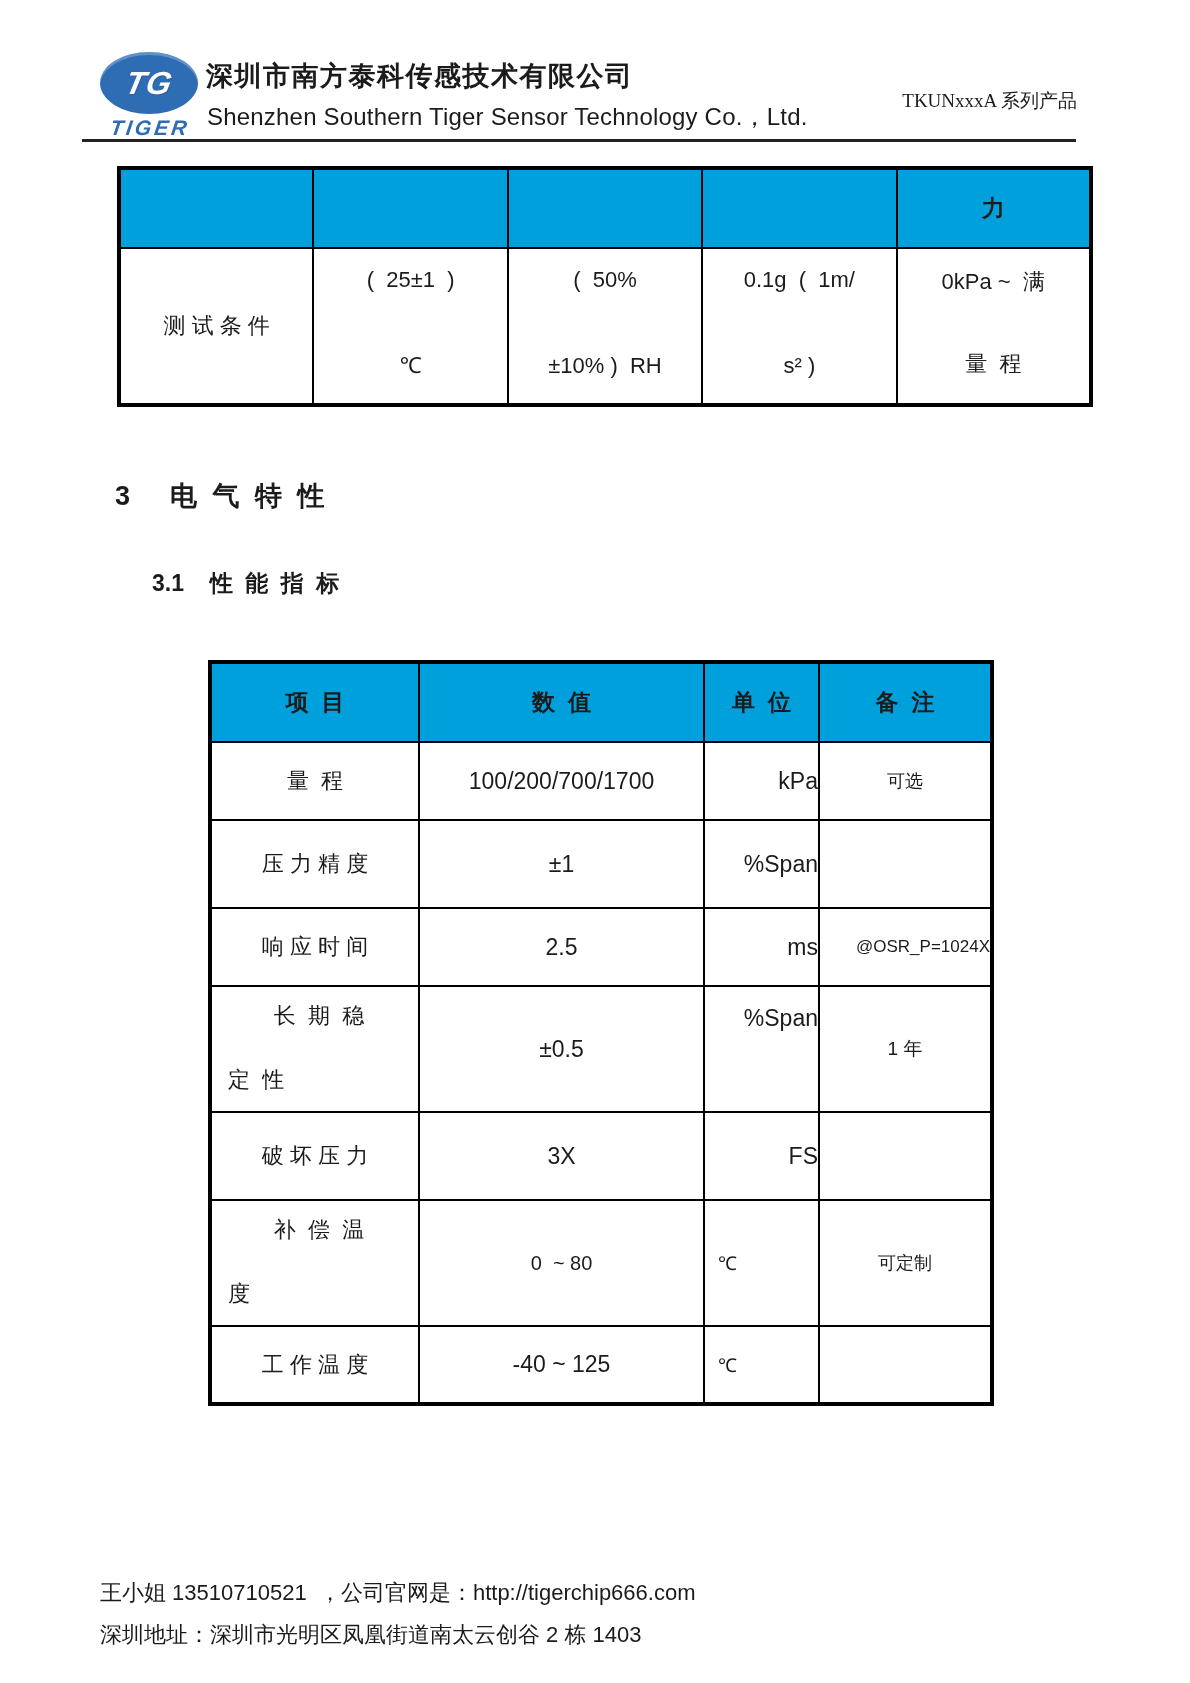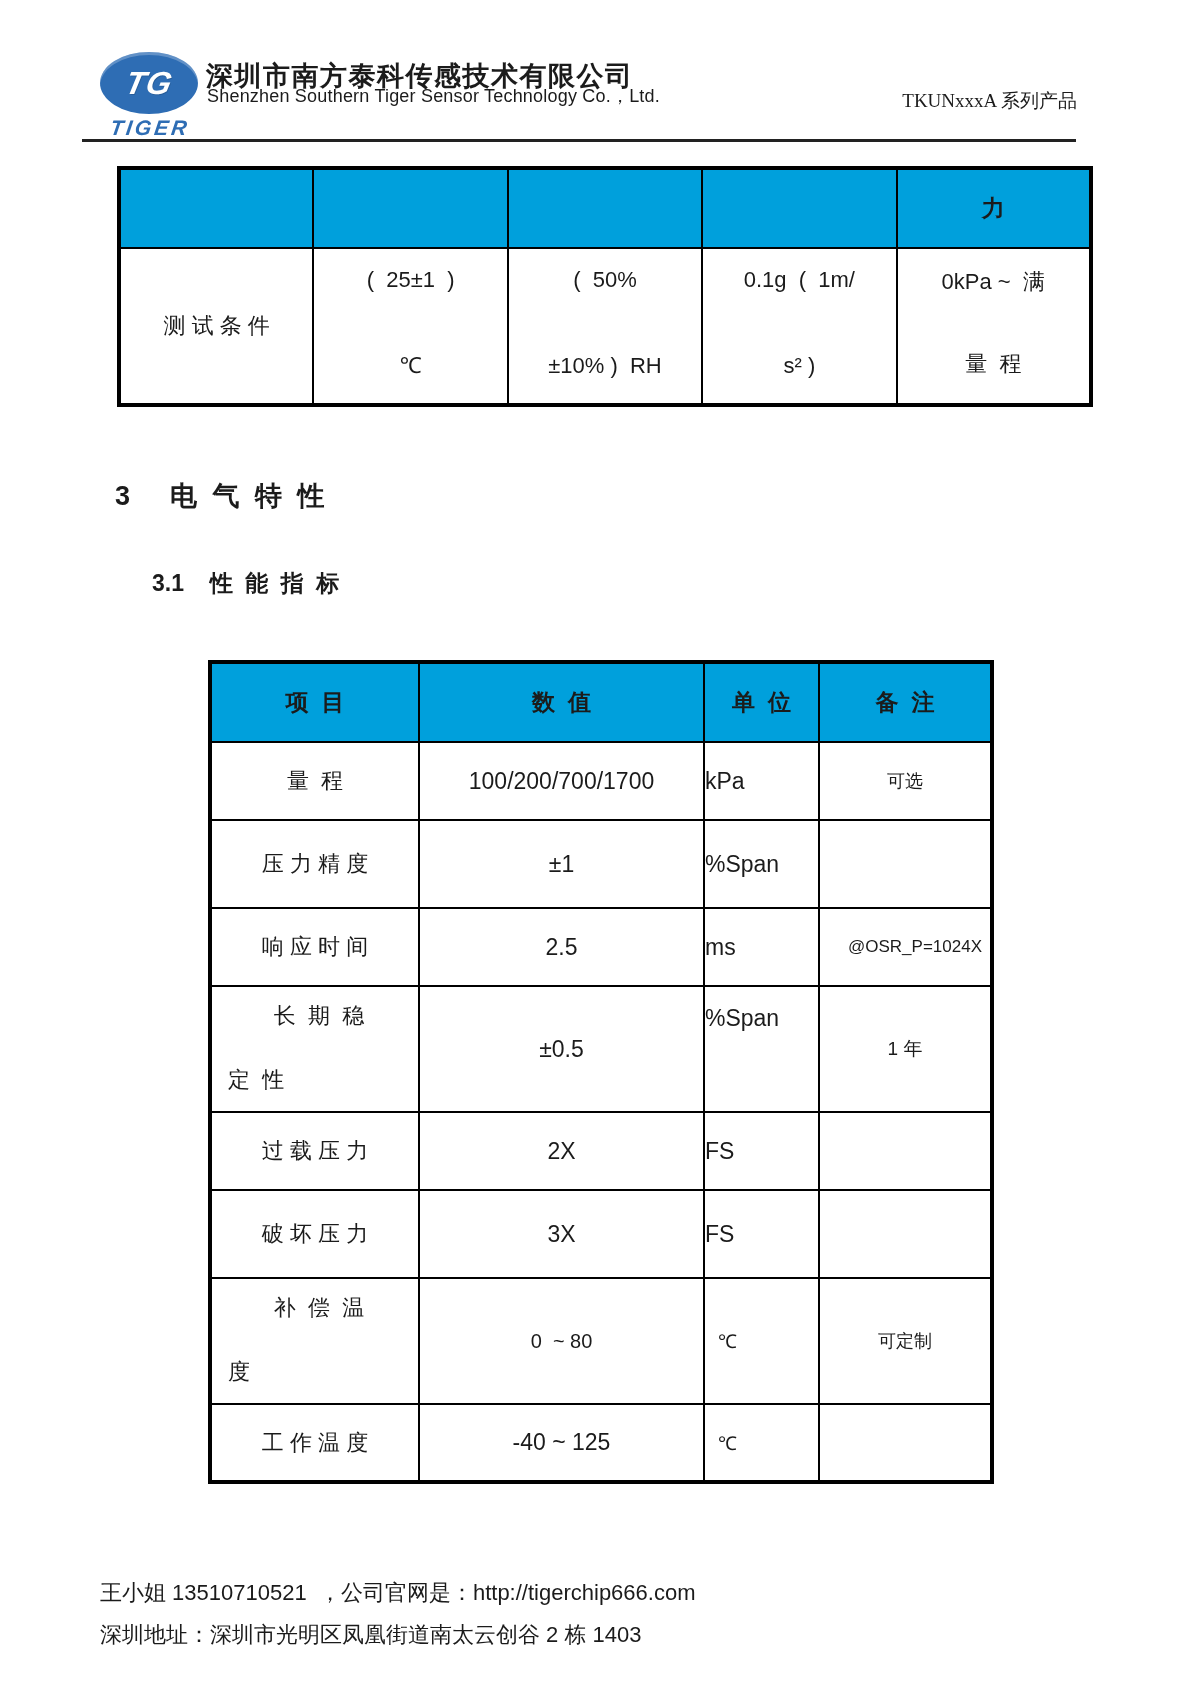--- a/index.html
+++ b/index.html
@@ -20,21 +20,21 @@
   }
   .logo-tg {
     color:#ffffff; font-weight:bold; font-style:italic; font-size:32px;
     letter-spacing:1px; transform:skewX(-12deg); text-shadow:1px 1px 0 rgba(0,0,0,.15);
   }
   .logo-tiger {
     margin-top:2px; color:#2e6db4; font-weight:bold; font-style:italic;
     font-size:21px; letter-spacing:3px; transform:skewX(-8deg);
   }
   .company-cn { position:absolute; left:206px; top:58px; font-size:27px; font-weight:bold; letter-spacing:1.5px; }
-  .company-en { position:absolute; left:207px; top:84px; font-size:18px; letter-spacing:.2px; }
+  .company-en { position:absolute; left:207px; top:101px; font-size:24px; letter-spacing:.2px; }
   .product-series { position:absolute; right:113px; top:88px; font-size:19px;font-family:Liberation Serif, serif; }
   .header-rule { position:absolute; left:82px; top:139px; width:994px; height:2.5px; background:#222; }
 
   
   table { border-collapse:collapse; table-layout:fixed; }
   td { border:2px solid #000; overflow:hidden; }
   .blue-head td { background:#00a0dc; }
 
   .test-table { position:absolute; left:117px; top:166px; width:976px; border:4px solid #000; }
   .test-table td { font-size:22px; text-align:center; vertical-align:middle; }
@@ -52,25 +52,25 @@
   .perf-table { position:absolute; left:208px; top:660px; width:782px; border:4px solid #000; }
   .perf-table td { vertical-align:middle; }
   .perf-table .head-row td { height:80px; font-size:23px; font-weight:bold; text-align:center; }
   .r78 { height:78px; } .r76 { height:88px; } .r124 { height:124px; }
   td.item { font-size:22px; text-align:center; }
   td.item-tall { font-size:22px; padding:14px 0 16px 0; vertical-align:top; }
   .item-l1 { display:block; text-align:center; padding-left:8px; }
   .item-l2 { display:block; text-align:left; padding-left:16px; margin-top:34px; }
   td.value { font-size:23px; text-align:center; }
   td.value-sm { font-size:20px; text-align:center; }
-  td.unit { font-size:23px; text-align:left; }
+  td.unit { font-size:23px; text-align:right; }
   td.unit-sm { font-size:19px; text-align:left; padding-left:13px; }
   td.unit-top { vertical-align:top; padding-top:18px; }
   td.note { text-align:center; font-size:18px; }
-  td.note-xs { text-align:left; font-size:17px;padding-left:28px; }
+  td.note-xs { text-align:right; font-size:17px;padding-left:28px; }
   td.note-md { text-align:center; font-size:19px; }
 
   
   .footer-line1 { position:absolute; left:100px; top:1578px; font-size:22px; }
   .footer-line2 { position:absolute; left:100px; top:1620px; font-size:22px; }
 </style>
 </head>
 <body>
 
 <div class="logo">
@@ -178,26 +178,20 @@
   <tr class="r124">
     <td class="item-tall">
       <span class="item-l1 pre">长  期  稳</span>
       <span class="item-l2 pre">定  性</span>
     </td>
     <td class="value pre">±0.5</td>
     <td class="unit unit-top pre">%Span</td>
     <td class="note-md pre">1 年</td>
   </tr>
 
-  <tr class="r78">
-    <td class="item pre">过 载 压 力</td>
-    <td class="value pre">2X</td>
-    <td class="unit pre">FS</td>
-    <td class="note pre"></td>
-  </tr>
 
   <tr class="r76">
     <td class="item pre">破 坏 压 力</td>
     <td class="value pre">3X</td>
     <td class="unit pre">FS</td>
     <td class="note pre"></td>
   </tr>
 
   <tr class="r124">
     <td class="item-tall">

